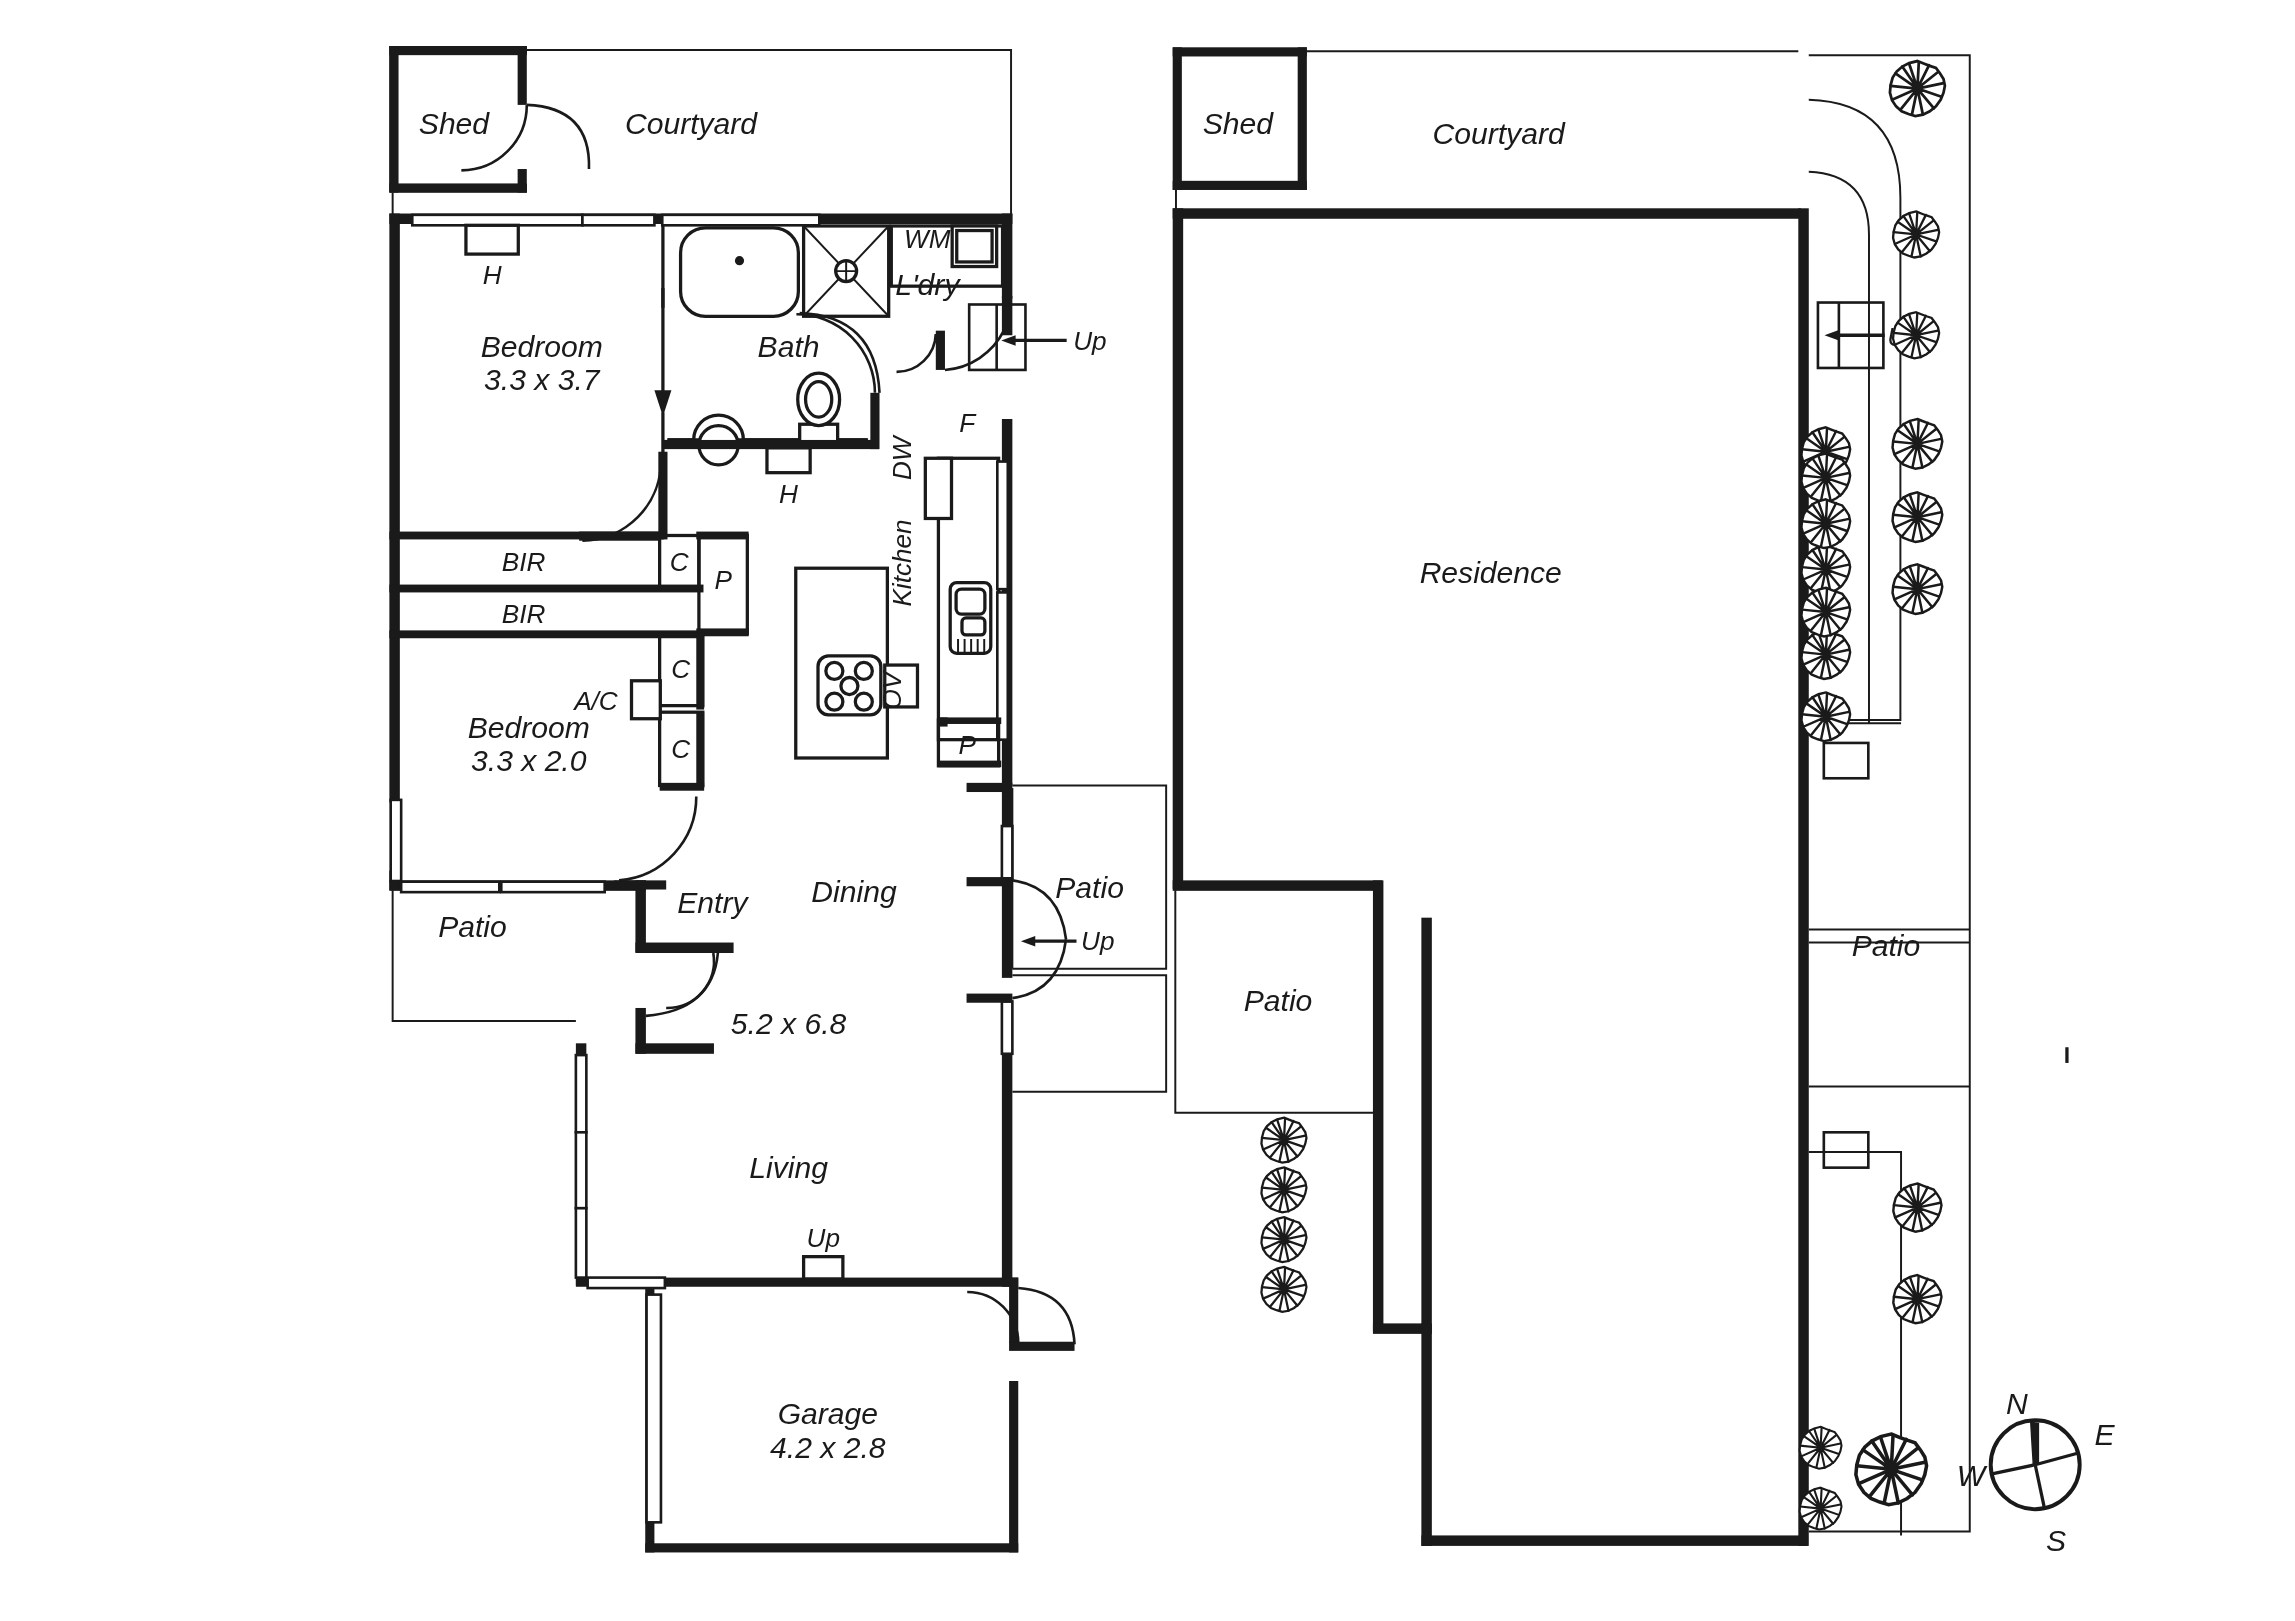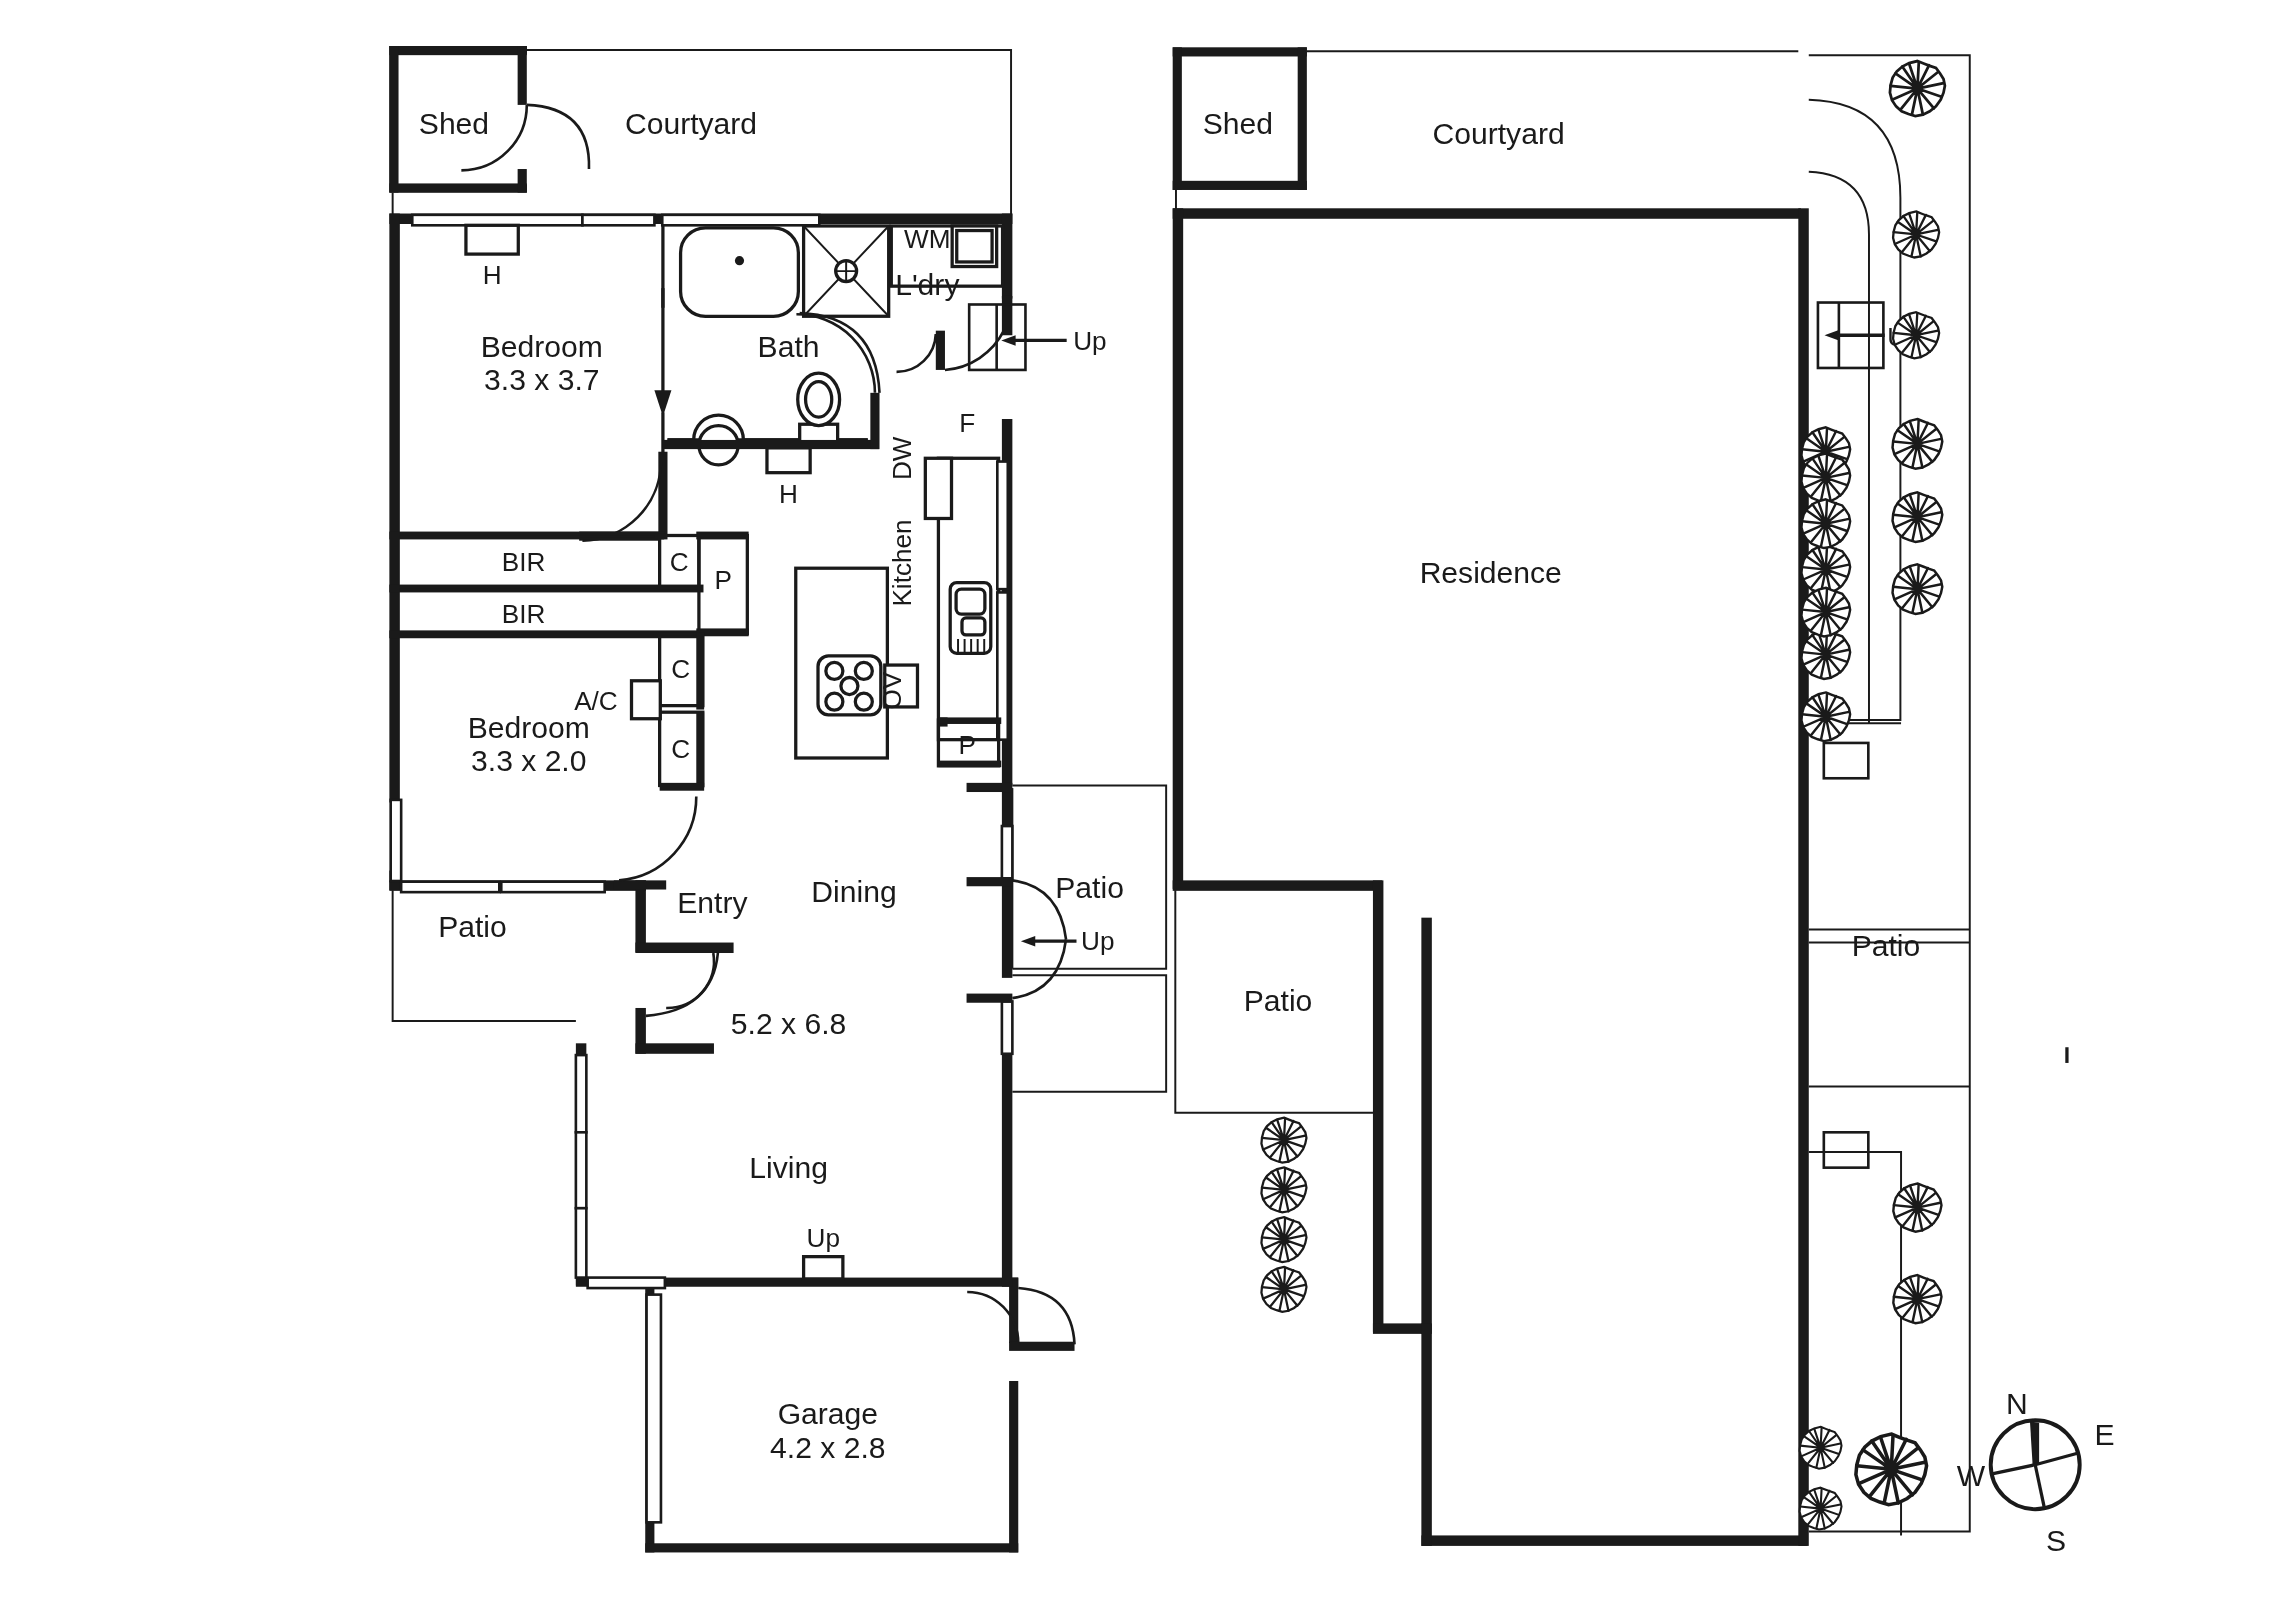--- a/index.html
+++ b/index.html
@@ -3,21 +3,21 @@
 <meta charset="utf-8">
 <title>Floor Plan</title>
 <style>
   html,body{margin:0;padding:0;background:#ffffff;}
   body{
     width:2295px;height:1622px;
     font-family:"Liberation Sans", sans-serif;
     overflow:hidden;
     position:relative;
   }
-  #plan-root{position:absolute;left:0;top:0;width:2295px;height:1140px;}
+  #plan-root{position:absolute;left:0;top:0;width:2295px;height:1140px;font-style:italic;}
   svg{display:block;}
   .lbl{font-family:"Liberation Sans", sans-serif;fill:#1a1a1a;}
   .room-name{font-size:46px;}
   .room-dim{font-size:46px;}
   .small-lbl{font-size:40px;}
   .compass-lbl{font-size:46px;}
   .wall{fill:#1a1a1a;}
   .thin{stroke:#1a1a1a;fill:none;stroke-width:4;}
   .thin2{stroke:#1a1a1a;fill:none;stroke-width:5;}
   .hair{stroke:#1a1a1a;fill:none;stroke-width:3;}

